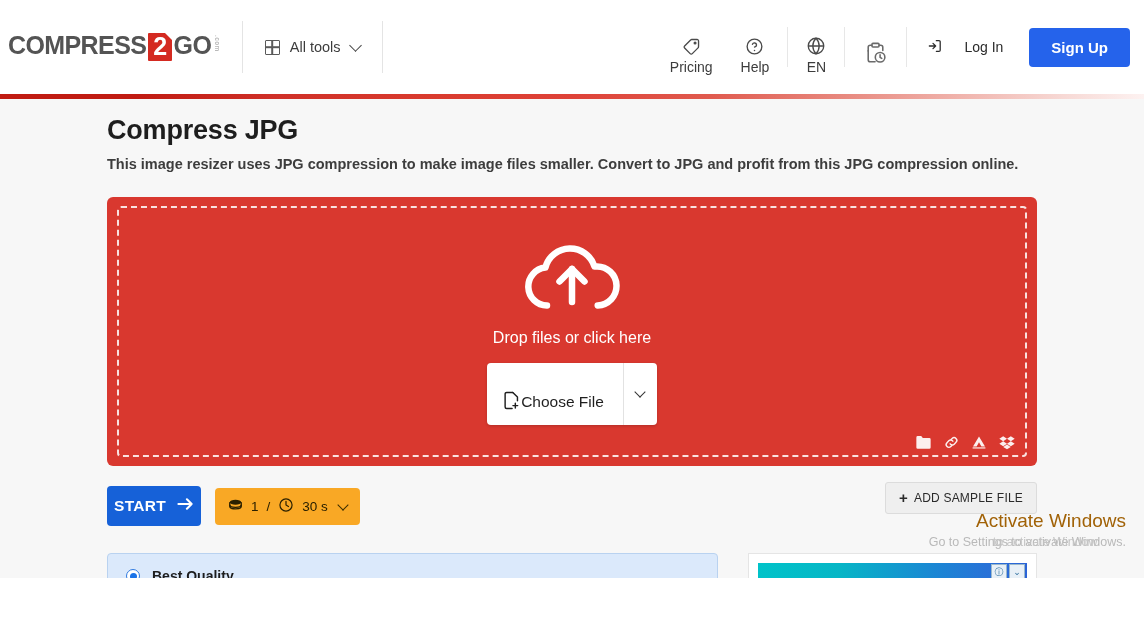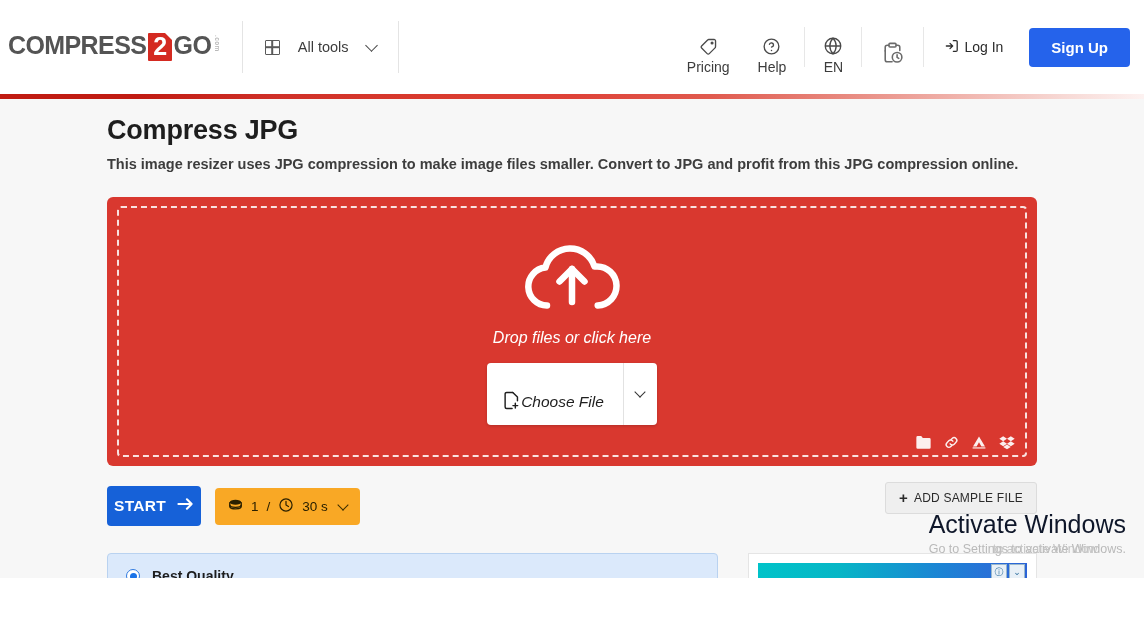--- a/index.html
+++ b/index.html
@@ -79,21 +79,21 @@
 
   .hdr-divider {
     width: 1px;
     height: 52px;
     background: #e4e4e4;
   }
 
   .all-tools {
     display: flex;
     align-items: center;
-    gap: 18px;
+    gap: 10px;
     padding: 12px 22px;
     height: 94px;
     cursor: pointer;
     color: #3c3c3c;
     font-size: 14.5px;
   }
   .grid-icon {
     width: 15px; height: 15px;
     border: 1.6px solid #5a5a5a;
     position: relative;
@@ -134,21 +134,21 @@
     color: #3c3c3c;
     font-size: 14px;
   }
   .hdr-item .ico { height: 20px; display:flex; align-items:center; justify-content:center; }
   .sep {
     width: 1px; height: 40px; background: #e7e7e7; margin: 0 4px;
   }
   .login-btn {
     display: flex;
     align-items: center;
-    gap: 4px;
+    gap: 21px;
     font-size: 14px;
     color: #2b2b2b;
     cursor: pointer;
     padding: 0 16px;
   }
   .signup-btn {
     background: #2563eb;
     color: #ffffff;
     font-weight: bold;
     font-size: 15px;
@@ -208,21 +208,20 @@
     pointer-events: none;
   }
   .dz-center {
     position: absolute;
     left: 0; right: 0; top: 0; bottom: 0;
     display: flex;
     flex-direction: column;
     align-items: center;
     justify-content: center;
     gap: 0;
-    font-style: italic;
   }
   .cloud-icon { margin-bottom: 8px; }
   .dz-text {
     color: #ffffff;
     font-size: 16px;
     margin-bottom: 16px;
   }
   .choose-wrap {
     display: flex;
     background: #ffffff;
@@ -401,23 +400,24 @@
   
   .watermark {
     position: absolute;
     right: 18px;
     top: 510px;
     text-align: left;
     pointer-events: none;
     user-select: none;
   }
   .wm-title {
-    font-size: 25px;
-    color: #0f172a;
+    font-size: 19px;
+    color: #a16207;
     line-height: 1.15;
+    text-align: right;
   }
   .wm-sub {
     font-size: 12.5px;
     color: #b9b9b9;
     margin-top: 3px;
     position: relative;
     white-space: nowrap;
   }
   .wm-sub .ghost {
     position: absolute;

